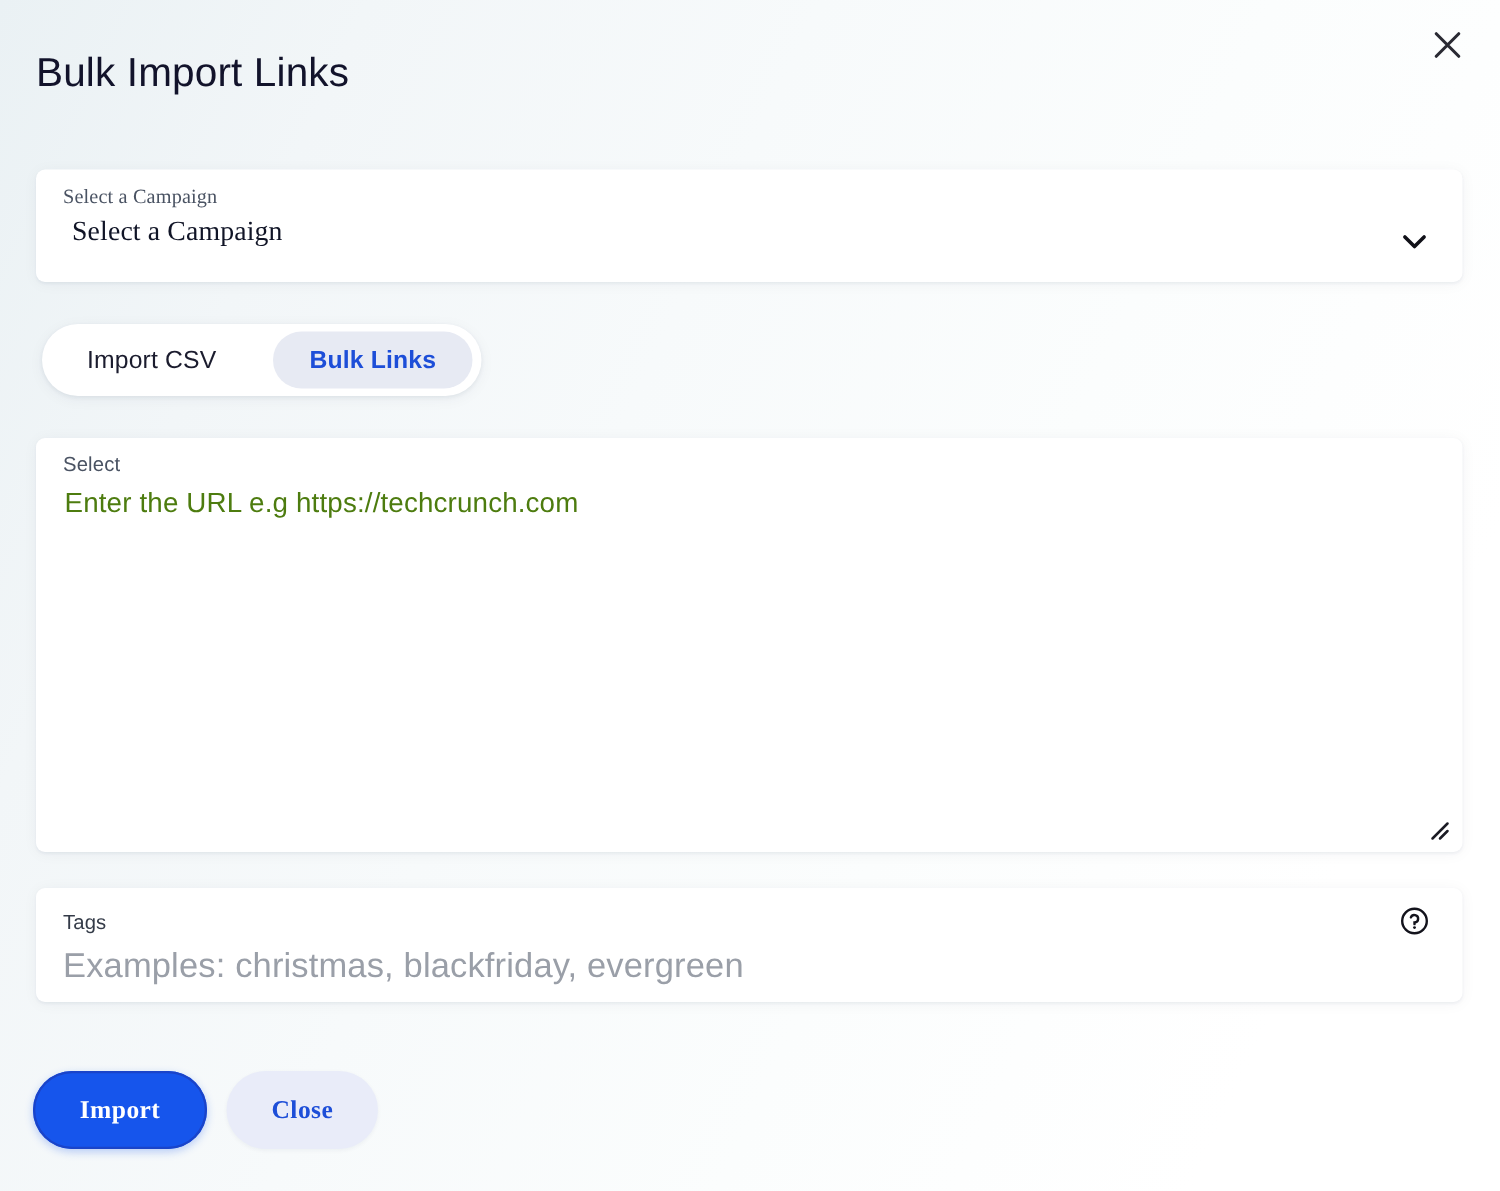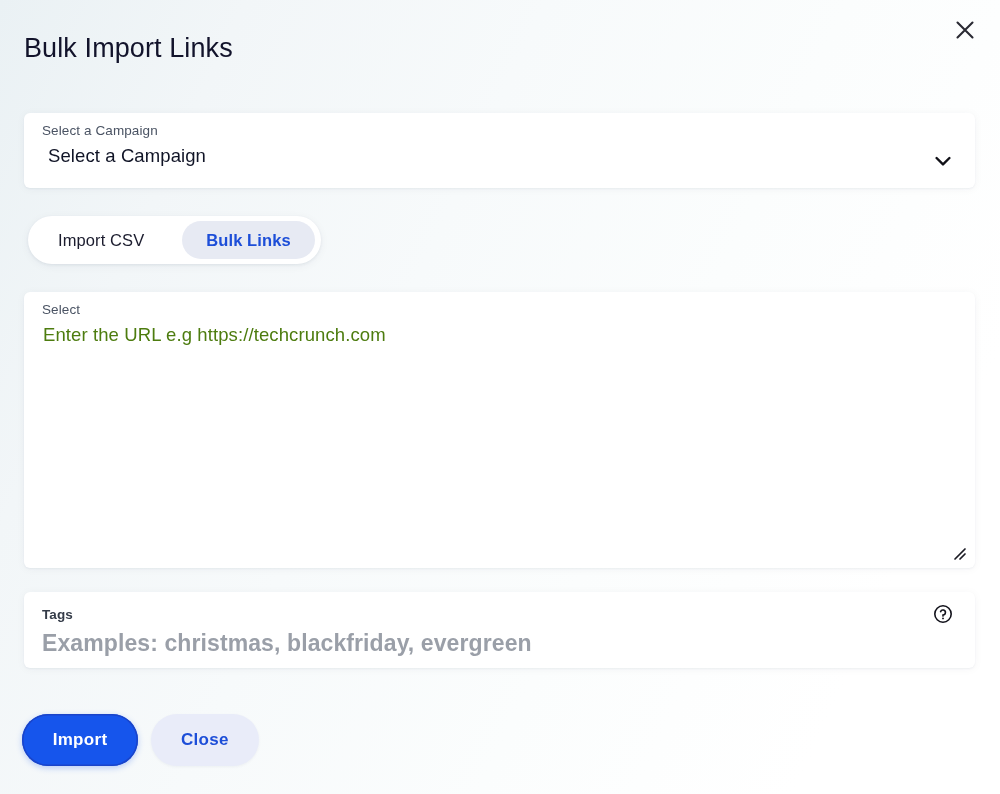--- a/index.html
+++ b/index.html
@@ -64,20 +64,21 @@
     width: 951px;
     background: #ffffff;
     border-radius: 6px;
     box-shadow: 0 1px 2px rgba(27,42,70,0.05), 0 1px 10px rgba(27,42,70,0.045);
   }
 
   
   .select-card {
     top: 113px;
     height: 75px;
+    font-family: Liberation Serif, serif;
   }
   .field-label {
     position: absolute;
     left: 18px;
     top: 10px;
     font-size: 13.5px;
     color: #4a5363;
     font-weight: 400;
     letter-spacing: 0.1px;
   }
@@ -155,21 +156,20 @@
     bottom: 7px;
     width: 16px;
     height: 16px;
     cursor: nwse-resize;
   }
 
   
   .tags-card {
     top: 592px;
     height: 76px;
-    font-weight: bold;
   }
   .tags-label {
     position: absolute;
     left: 18px;
     top: 15px;
     font-size: 13.5px;
     color: #343b48;
     letter-spacing: 0.1px;
   }
   .tags-placeholder {
@@ -195,21 +195,21 @@
     left: 22px;
     top: 714px;
     display: flex;
     align-items: center;
     gap: 13px;
   }
   .btn {
     height: 52px;
     border: none;
     border-radius: 30px;
-    font-family: Liberation Sans, sans-serif;
+    font-family: Liberation Serif, serif;
     font-size: 17px;
     font-weight: 700;
     cursor: pointer;
     padding: 0 30px;
     letter-spacing: 0.3px;
     display: flex;
     align-items: center;
     justify-content: center;
   }
   .btn-primary {

